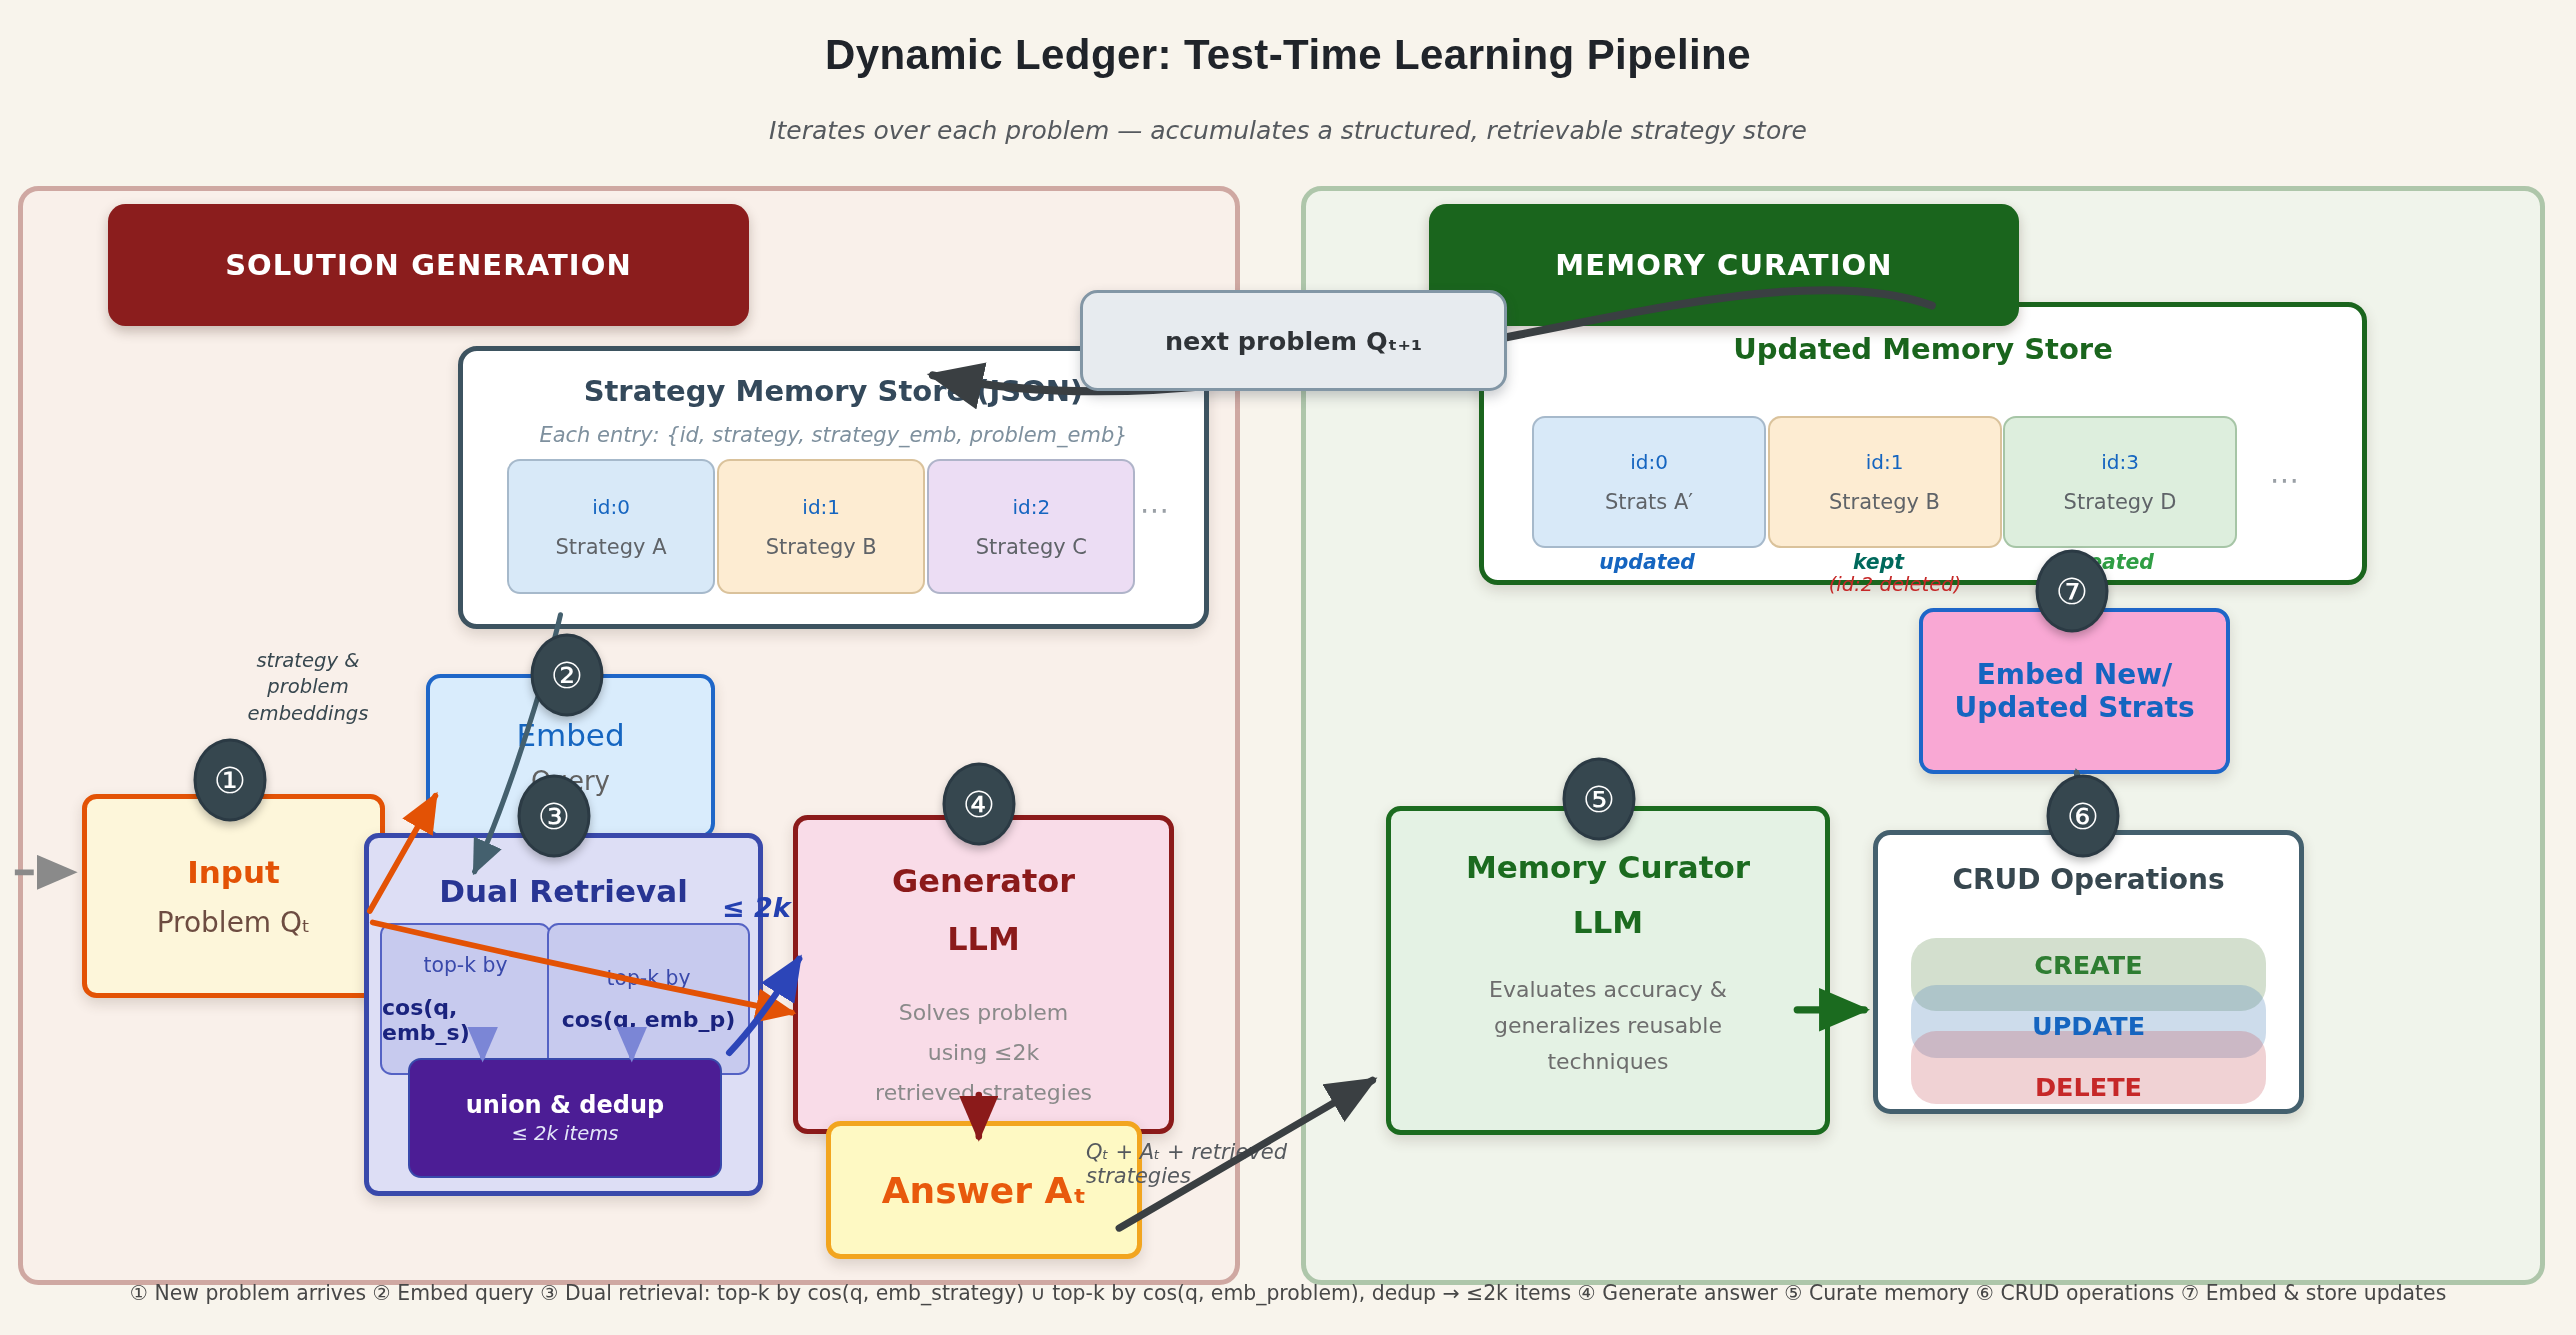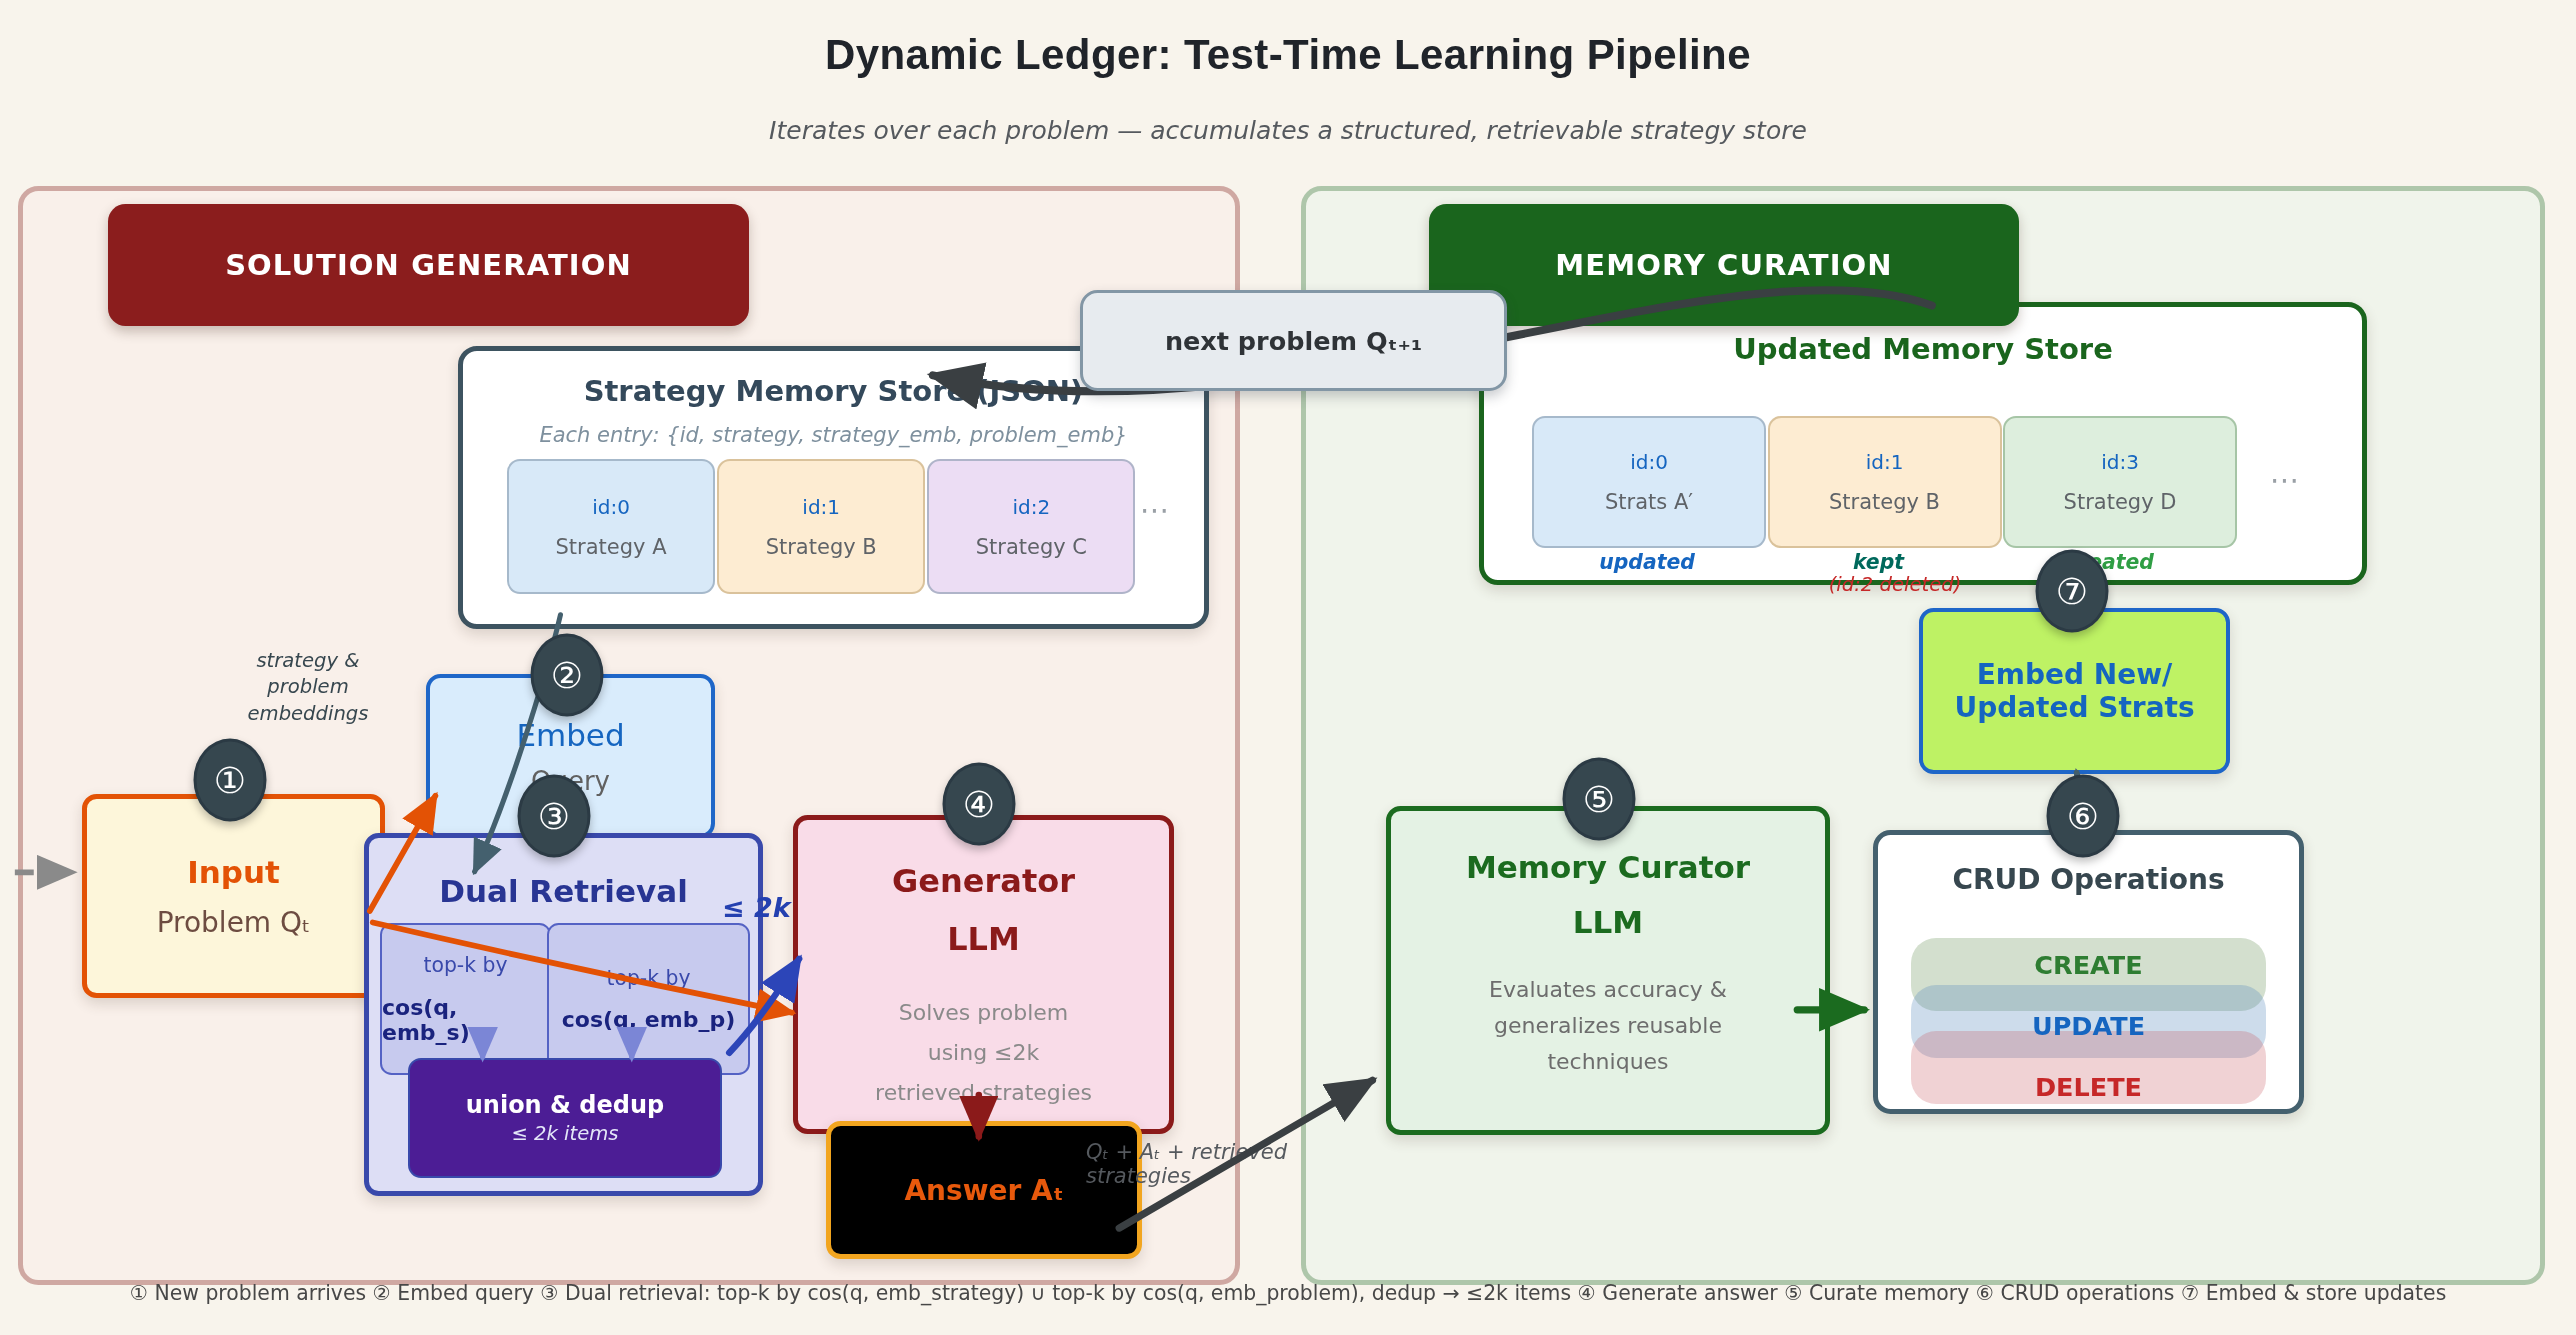--- a/index.html
+++ b/index.html
@@ -65,42 +65,42 @@
              border-radius:13px;display:flex;flex-direction:column;align-items:center;justify-content:center;gap:3px;}
   .union-label{font-size:24px;font-weight:bold;color:#fff;}
   .union-note{font-size:19.6px;font-style:italic;color:#e3e6f8;}
   .cap-label{left:722px;top:892px;font-size:27px;font-weight:bold;font-style:italic;color:#2440b0;z-index:6;}
 
   .gen-box{left:793px;top:815px;width:371px;height:309px;background:#f9dce8;border:5.8px solid #8b1a1a;}
   .gen-title{width:100%;text-align:center;font-size:32px;font-weight:bold;color:#8b1a1a;}
   .gen-t1{margin-top:42px;} .gen-t2{margin-top:20.4px;}
   .gen-body{width:100%;text-align:center;margin-top:35px;font-size:22px;color:#8a8a8a;line-height:40px;}
 
-  .answer-box{left:826px;top:1121px;width:306px;height:128px;background:#000000;border:5.1px solid #f2a51f;
-              display:flex;align-items:center;justify-content:center;font-size:28px;font-weight:bold;color:#e8590c;}
+  .answer-box{left:826px;top:1121px;width:306px;height:128px;background:#fef9c3;border:5.1px solid #f2a51f;
+              display:flex;align-items:center;justify-content:center;font-size:36px;font-weight:bold;color:#e8590c;}
   .flow-note{left:1086px;top:1140px;width:306px;font-size:21px;font-style:italic;color:#55595e;z-index:2;}
 
   
   .curator-box{left:1386px;top:806px;width:434px;height:319px;background:#e4f2e4;border:5.8px solid #1b6b1f;}
   .cur-title{width:100%;text-align:center;font-size:31px;font-weight:bold;color:#1b6b1f;}
   .cur-t1{margin-top:38px;} .cur-t2{margin-top:19px;}
   .cur-body{width:100%;text-align:center;margin-top:32px;font-size:22px;color:#6d6d6d;line-height:36px;}
 
   .crud-box{left:1873px;top:830px;width:421px;height:274px;background:#fff;border:5.8px solid #44606e;border-radius:17.5px;}
   .crud-title{width:100%;text-align:center;margin-top:28px;font-size:28px;font-weight:bold;color:#37474f;}
   .pill{position:absolute;left:33px;width:355px;height:73px;border-radius:25px;}
   .pill-create{top:103px;background:rgba(96,139,78,.28);}
   .pill-update{top:150px;background:rgba(90,140,190,.30);}
   .pill-delete{top:196px;background:rgba(200,90,95,.27);}
   .pill-text{position:absolute;left:33px;width:355px;text-align:center;font-size:25.5px;font-weight:bold;}
   .txt-create{top:115px;color:#2e7d32;}
   .txt-update{top:176px;color:#1565c0;}
   .txt-delete{top:237px;color:#c62828;}
 
-  .embednew-box{left:1919px;top:608px;width:303px;height:158px;background:#bef264;border:4.4px solid #1e66c8;}
+  .embednew-box{left:1919px;top:608px;width:303px;height:158px;background:#f9a8d4;border:4.4px solid #1e66c8;}
   .embednew-box div{font-size:28px;font-weight:bold;color:#1565c0;}
 
   .ums-box{left:1479px;top:302px;width:878px;height:273px;background:#fff;border:5.8px solid #1a651d;border-radius:19px;}
   .ums-title{width:100%;text-align:center;margin-top:25px;font-size:29px;font-weight:bold;color:#1a651d;}
   .ums-cards{position:absolute;left:48px;top:109px;display:flex;gap:1.5px;}
   .ums-card{width:230px;height:128px;}
   .tag-row{position:absolute;left:48px;top:243px;display:flex;gap:1.5px;}
   .tag{width:230px;text-align:center;font-size:20.4px;font-weight:bold;font-style:italic;}
   .tag-updated{color:#1565c0;} .tag-kept{color:#00695c;} .tag-created{color:#2f9e44;}
   .deleted-note{left:1786px;top:573px;width:218px;text-align:center;font-size:19.6px;font-style:italic;color:#c62828;z-index:2;}

